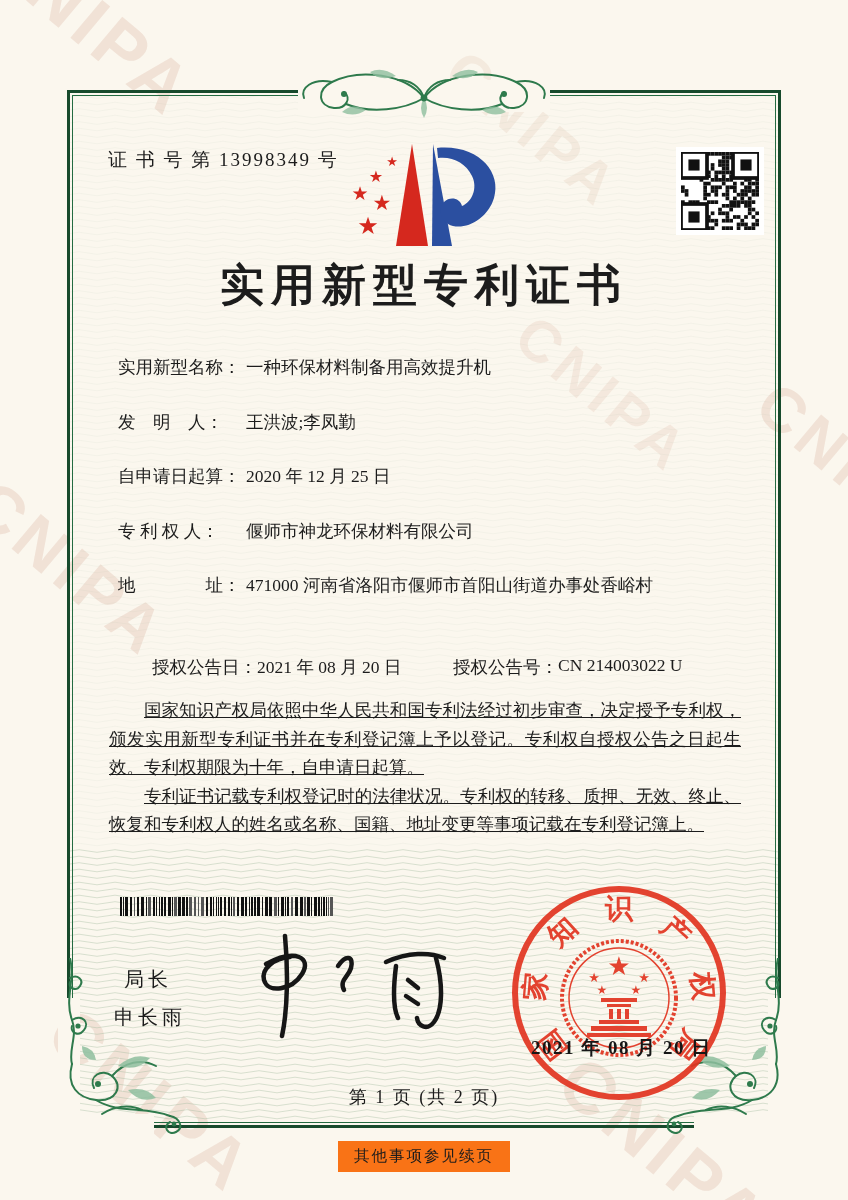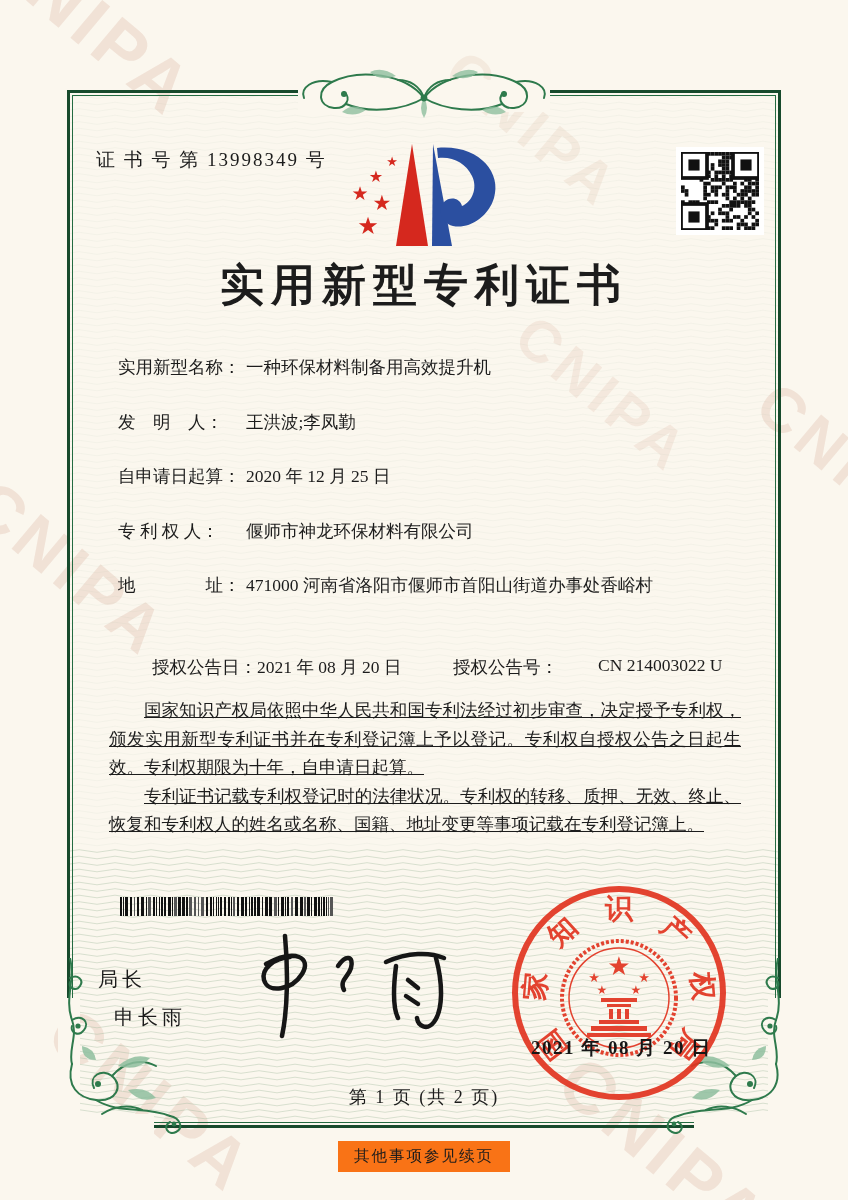--- a/index.html
+++ b/index.html
@@ -7,34 +7,34 @@
        font-family:"Liberation Serif","DejaVu Serif",serif;color:#1c1c1c;}
   
   .wm{position:absolute;font-family:"Liberation Sans","DejaVu Sans",sans-serif;
       font-weight:bold;color:rgba(214,168,146,0.26);transform:rotate(40deg);
       letter-spacing:6px;user-select:none;z-index:0;}
   
   .frame-outer{position:absolute;left:67px;top:90px;width:714px;height:1038px;
       border:3px solid #174a2c;box-sizing:border-box;z-index:2;}
   .frame-inner{position:absolute;left:2px;top:2px;right:2px;bottom:2px;border:1px solid #246b41;}
   
-  .cert-no{position:absolute;left:96px;top:147px;font-size:19px;letter-spacing:2px;z-index:4;}
+  .cert-no{position:absolute;left:108px;top:147px;font-size:19px;letter-spacing:2px;z-index:4;}
   .title{position:absolute;left:0;top:256px;width:848px;text-align:center;font-size:44px;
       font-weight:bold;letter-spacing:7px;z-index:4;}
   .fields{position:absolute;left:118px;top:352px;width:580px;z-index:4;font-size:17.5px;}
   .frow{display:flex;margin-bottom:23.5px;line-height:31px;}
   .flabel{white-space:pre;width:128px;flex:0 0 128px;}
   .fvalue{white-space:pre;}
   .grant-row{position:absolute;left:118px;top:655px;width:620px;font-size:17.5px;z-index:4;display:flex;}
-  .grant-right{position:absolute;left:335px;top:0;display:flex;gap:40px;}
+  .grant-right{position:absolute;left:335px;top:0;display:flex;}
   .body-text{position:absolute;left:109px;top:696px;width:632px;font-size:17.5px;
       line-height:28.5px;text-align:justify;z-index:4;}
   .body-text p{margin:0;text-indent:2em;text-decoration:underline;}
   .barcode{position:absolute;left:120px;top:897px;z-index:4;}
-  .sig-title{position:absolute;left:98px;top:966px;font-size:20px;letter-spacing:4px;z-index:4;}
+  .sig-title{position:absolute;left:124px;top:966px;font-size:20px;letter-spacing:4px;z-index:4;}
   .sig-name{position:absolute;left:114px;top:1004px;font-size:20px;letter-spacing:4px;z-index:4;}
   .signature{position:absolute;left:238px;top:930px;z-index:4;}
   .seal{position:absolute;left:503px;top:880px;z-index:4;}
   .seal-date{position:absolute;left:531px;top:1035px;font-size:19px;letter-spacing:1.5px;
       color:#161616;z-index:6;font-weight:bold;}
   .page-num{position:absolute;left:67px;top:1085px;width:714px;text-align:center;
       font-size:18px;letter-spacing:2px;z-index:4;}
   .cont-note{position:absolute;left:424px;top:1141px;transform:translateX(-50%);
       background:#f97316;padding:5px 16px;font-size:15.5px;letter-spacing:2px;z-index:4;}
   .qr{position:absolute;left:676px;top:147px;width:88px;height:88px;background:#ffffff;

